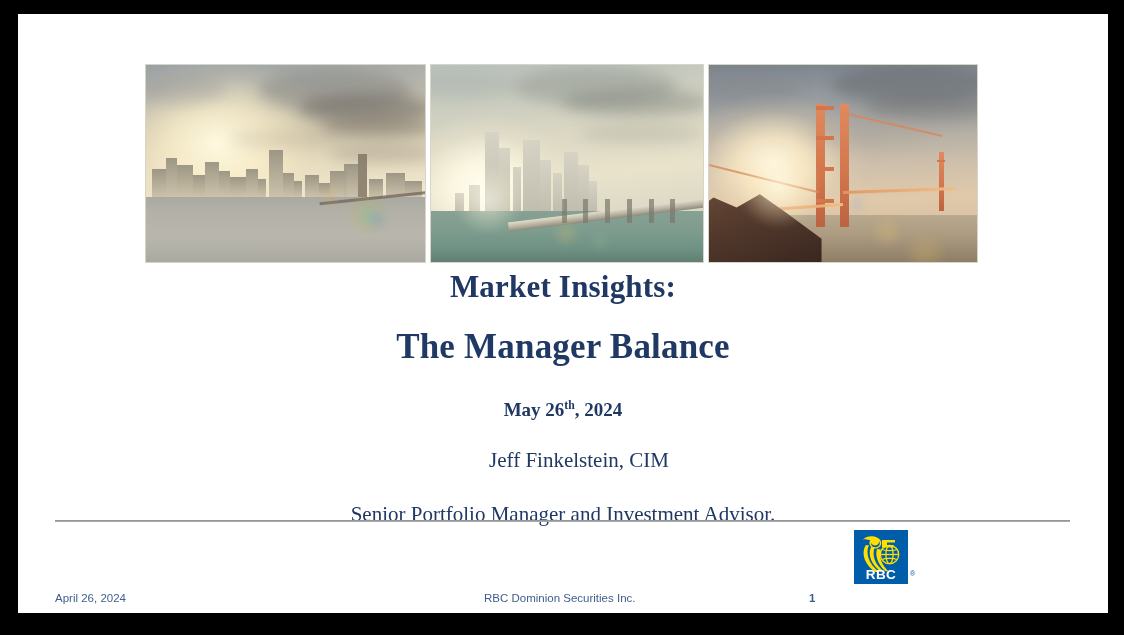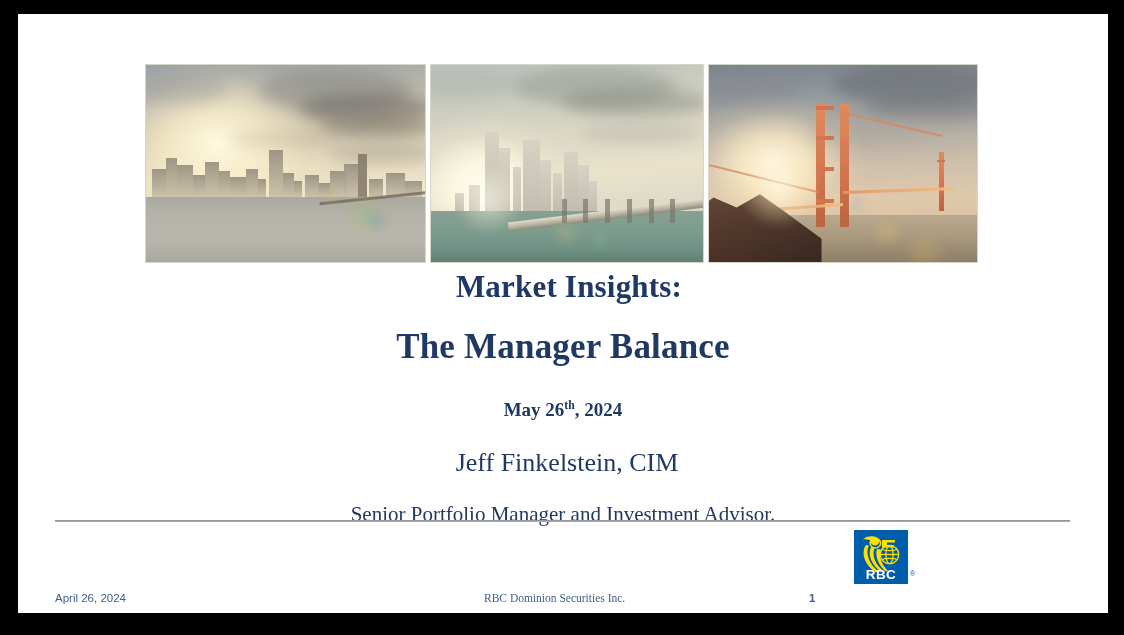--- a/index.html
+++ b/index.html
@@ -182,21 +182,21 @@
     position: absolute;
     left: 0;
     top: 0;
     width: 1090px;
     text-align: center;
     font-family: "Liberation Serif", serif;
     color: #1f3864;
   }
   #main-title {
     position: absolute;
-    left: 6px; top: 255px;
+    left: 0; top: 255px;
     width: 1090px;
     font-size: 31px;
     font-weight: bold;
     letter-spacing: 0.2px;
   }
   #subtitle {
     position: absolute;
     left: 0; top: 313px;
     width: 1090px;
     font-size: 35px;
@@ -209,23 +209,23 @@
     width: 1090px;
     font-size: 19px;
     font-weight: bold;
   }
   #date-line sup {
     font-size: 0.62em;
     vertical-align: super;
   }
   #presenter-name {
     position: absolute;
-    left: 4px; top: 434px;
-    width: 1090px;
-    font-size: 26px;
+    left: 16px; top: 434px;
+    width: 1090px;
+    font-size: 21px;
     font-weight: normal;
   }
   #presenter-role {
     position: absolute;
     left: 0; top: 461px;
     width: 1090px;
     font-size: 21px;
     font-weight: normal;
     margin-top: 27px;
   }
@@ -243,21 +243,21 @@
   
   .footer-text {
     position: absolute;
     font-family: "Liberation Sans", sans-serif;
     font-size: 11.5px;
     color: #3f5e8c;
     white-space: nowrap;
     margin-top: 12px;
   }
   #footer-date   { left: 37px;  top: 566px; }
-  #footer-center { left: 466px; top: 566px; font-family: Liberation Serif, serif; }
+  #footer-center { left: 466px; top: 566px; }
   #footer-page   { left: 791px; top: 566px; font-weight: bold; }
 
   
   #rbc-logo {
     position: absolute;
     left: 836px;   
     top: 516px;    
     display: flex;
     align-items: flex-start;
   }

